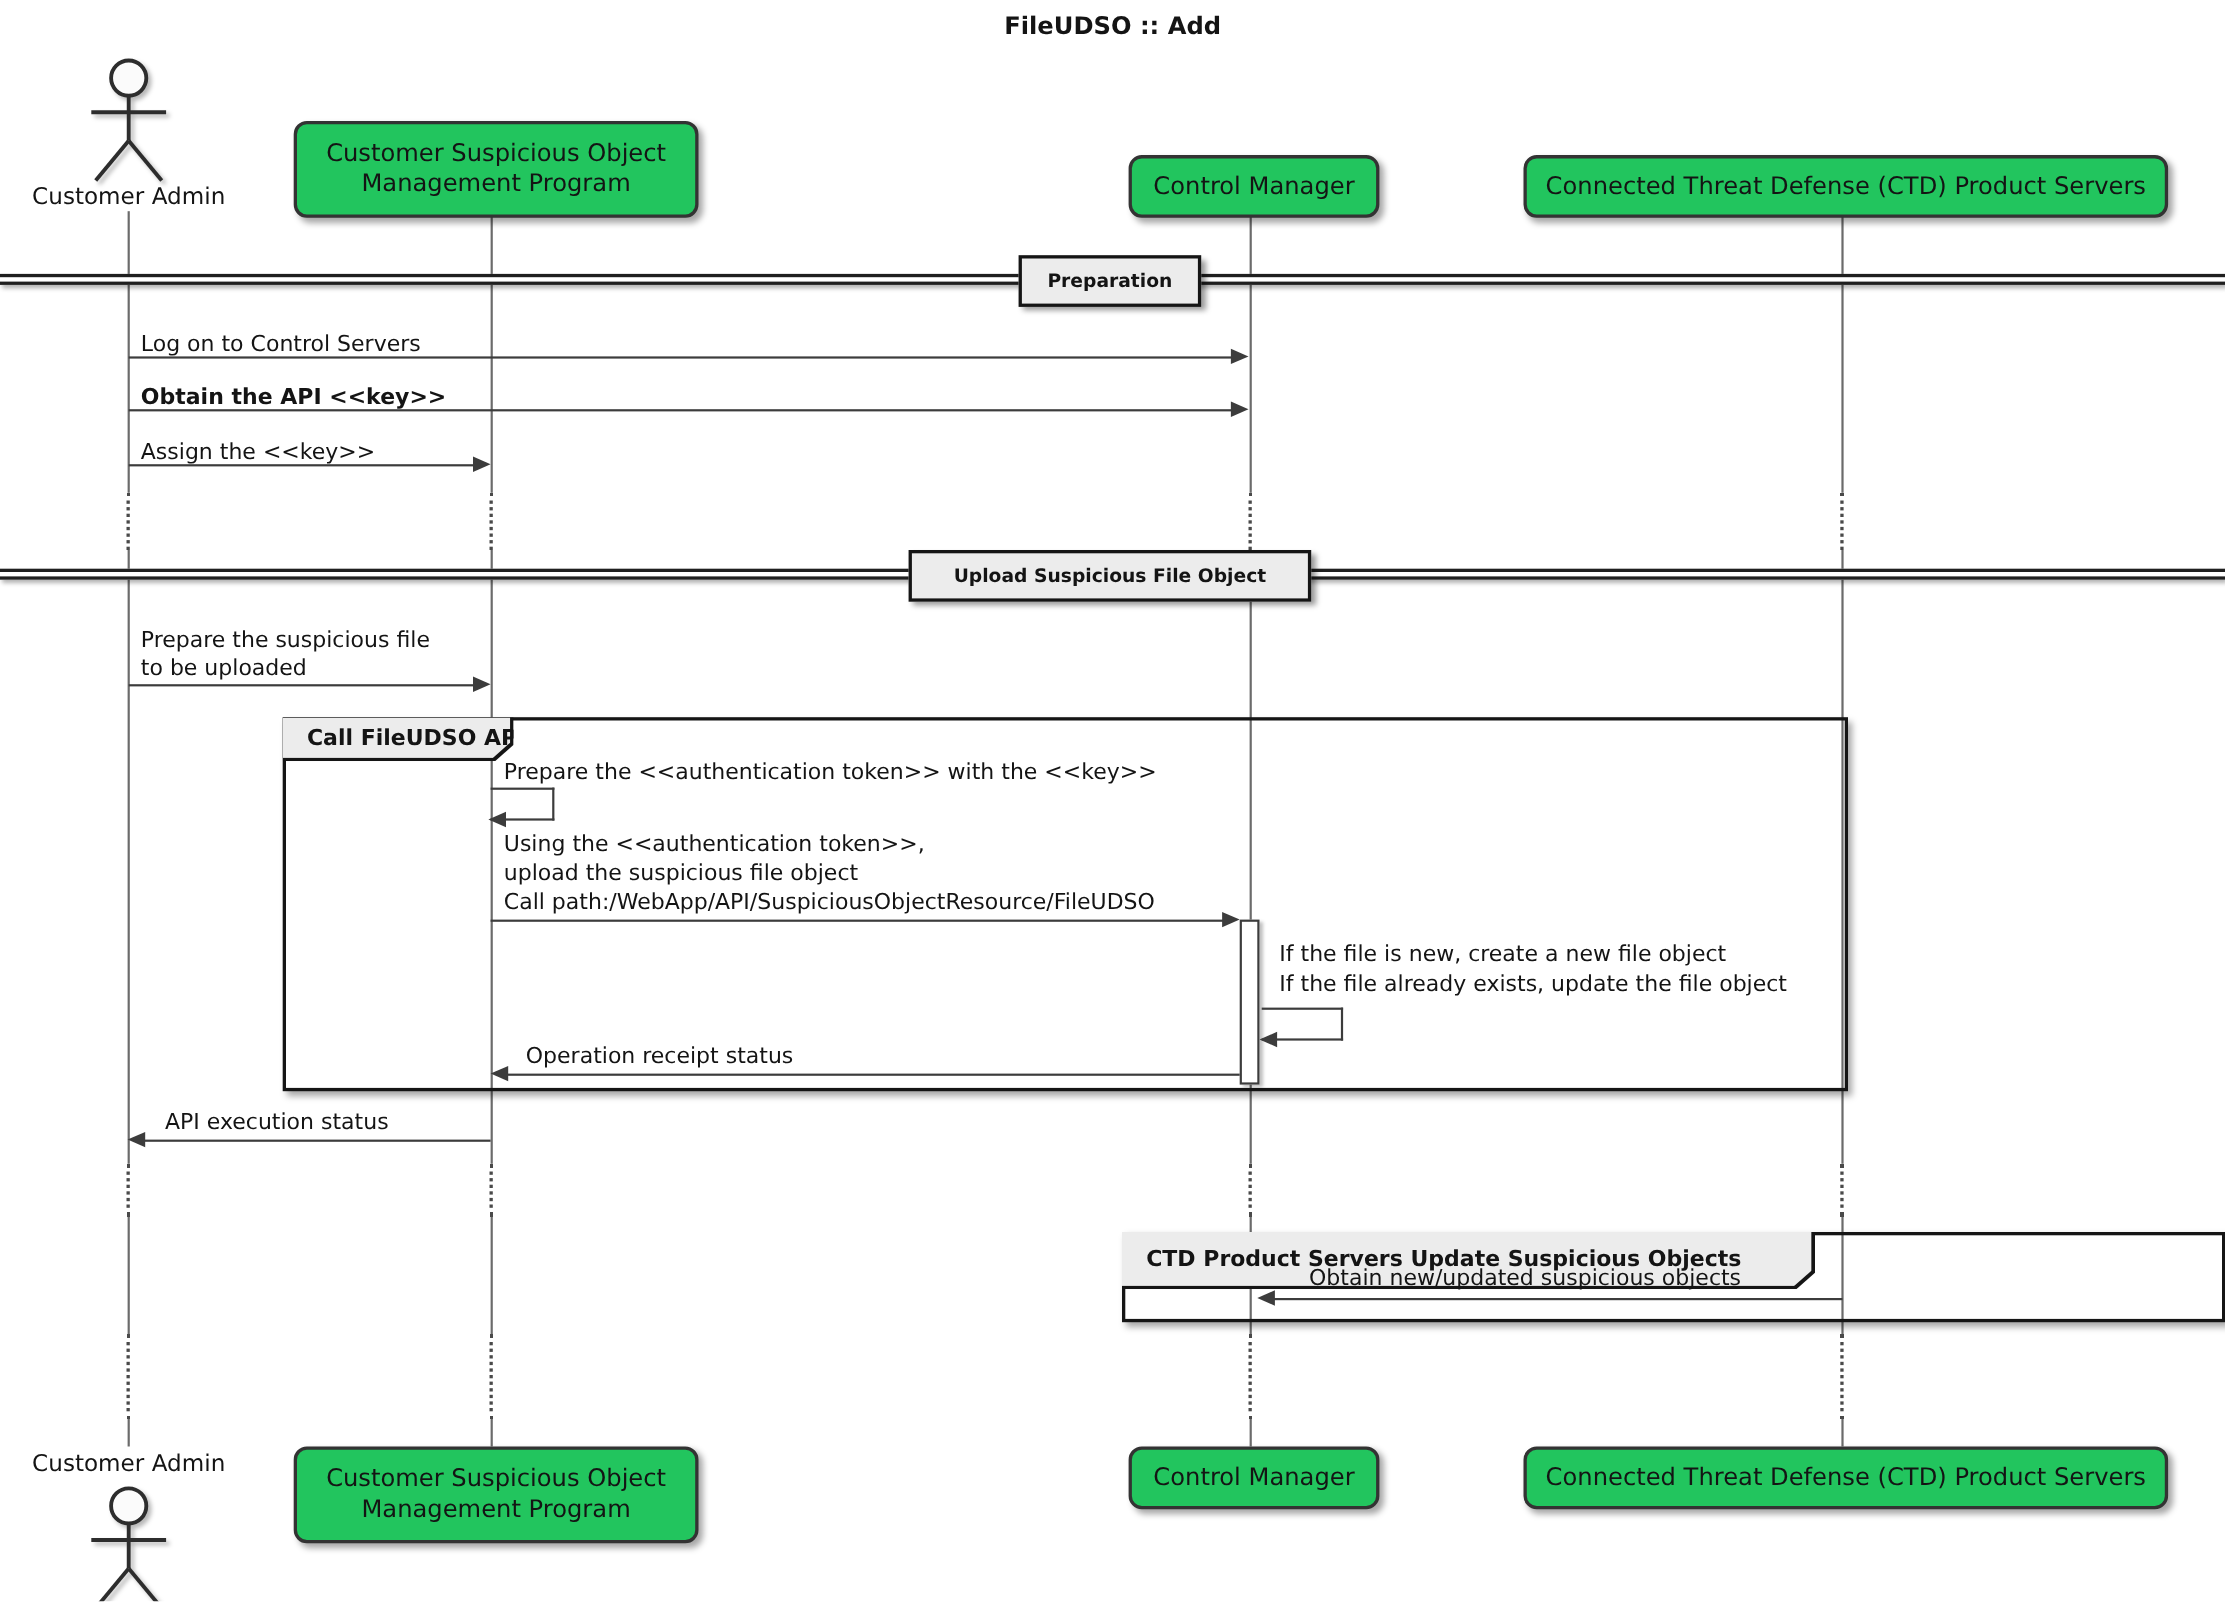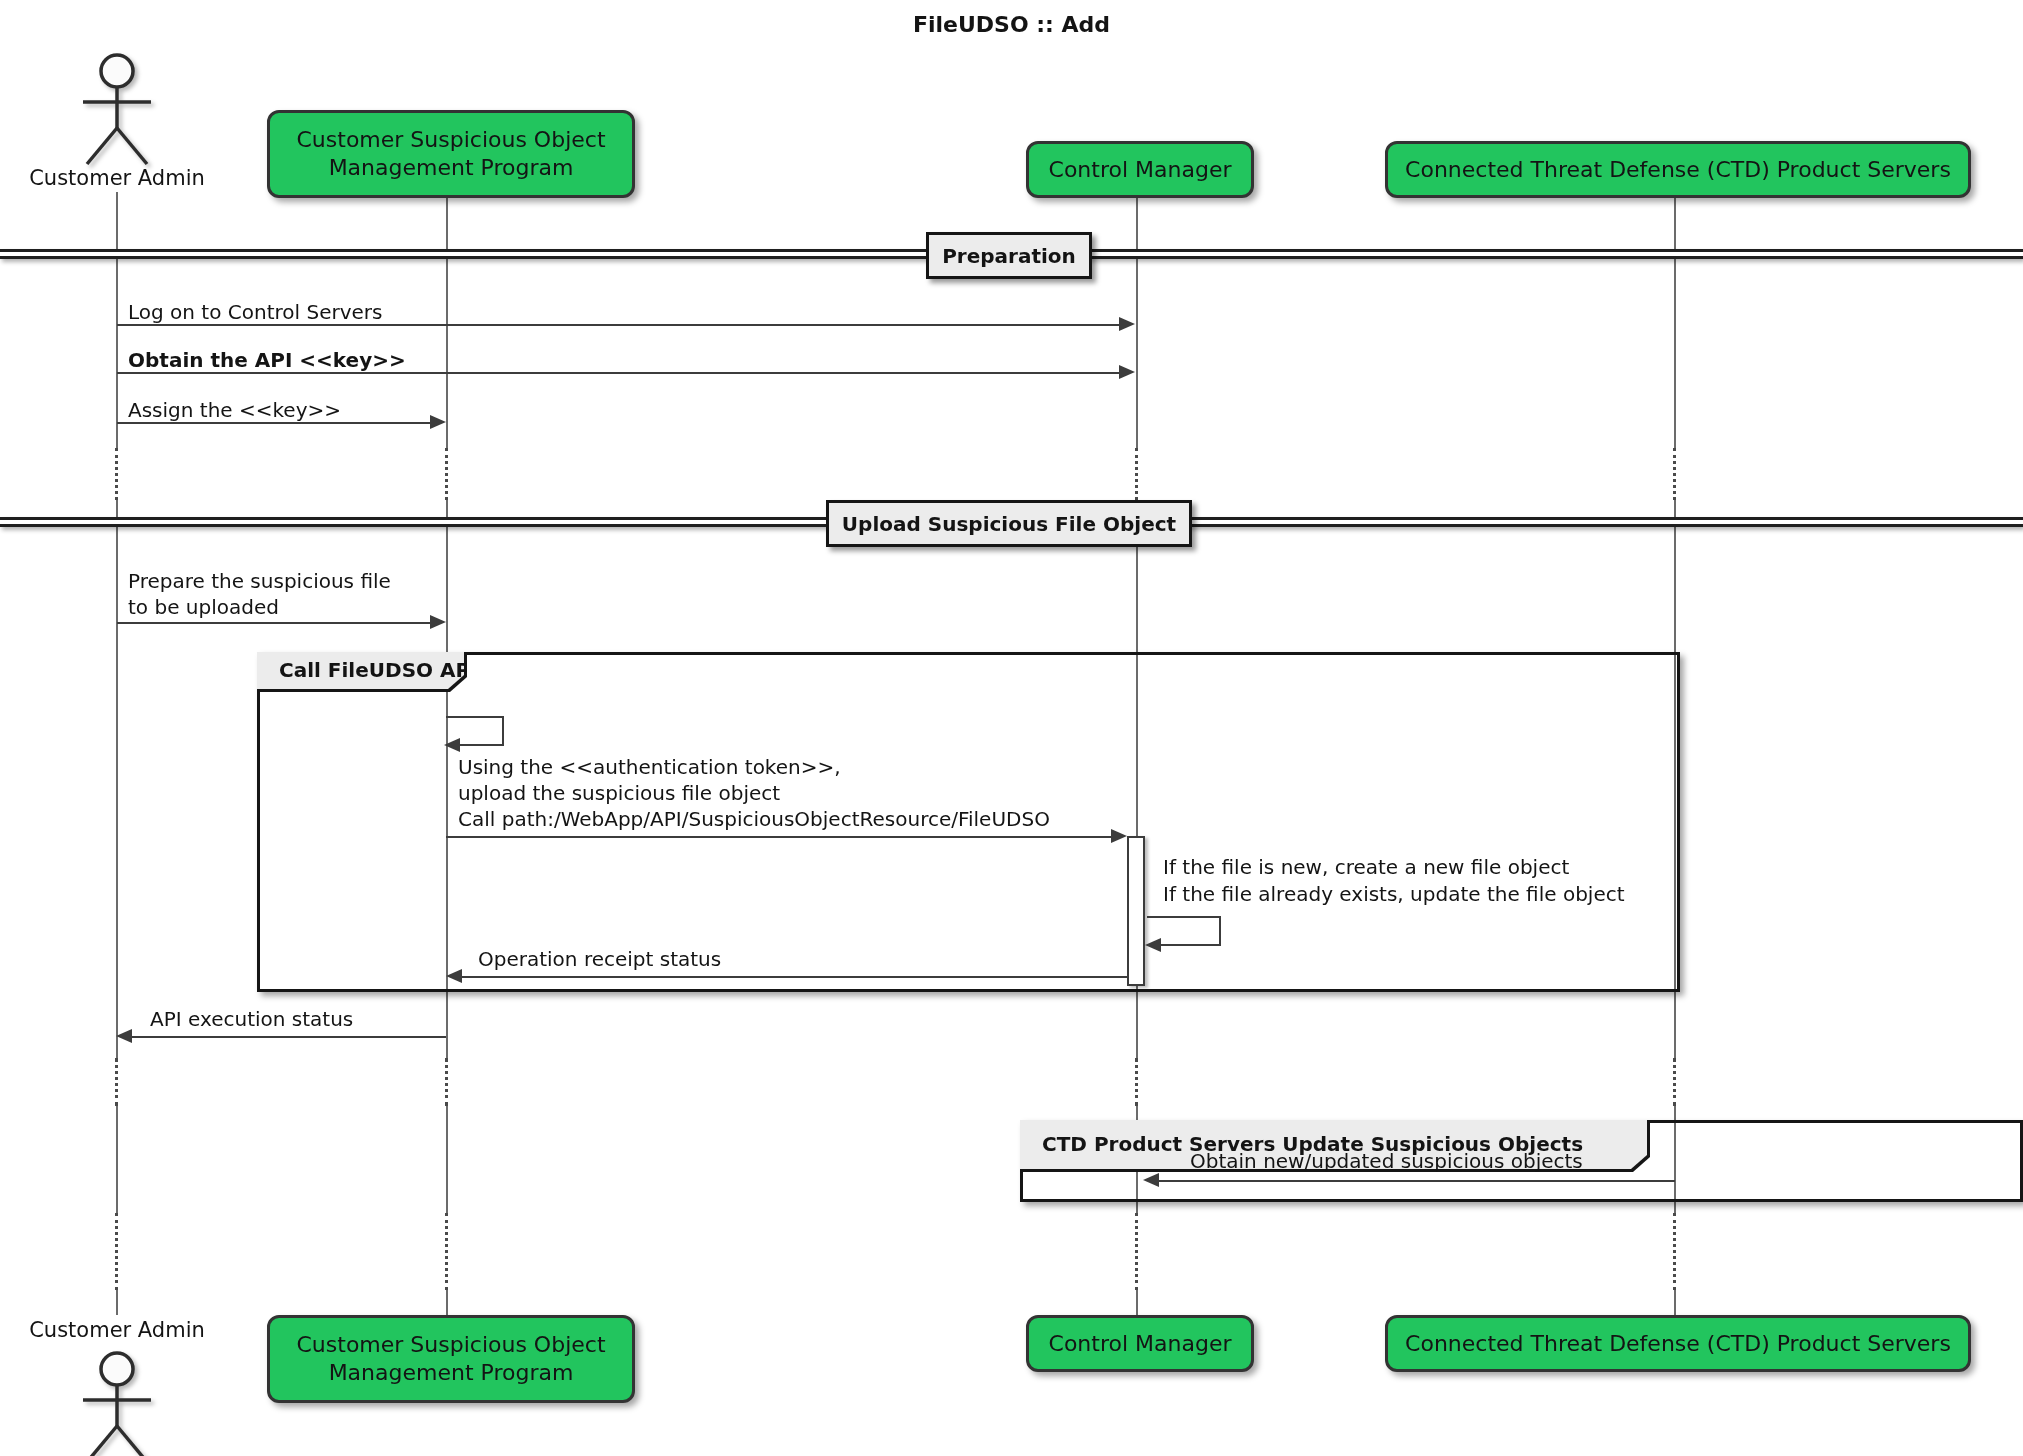--- a/index.html
+++ b/index.html
@@ -30,21 +30,21 @@
   .ah.l{left:-15px;top:-9px;border-right:16px solid #3c3c3c;}
   .loop{position:absolute;border:2px solid #3c3c3c;border-left:none;z-index:4;}
   .loop .ah{left:-2px;bottom:-8px;top:auto;
     border-right:16px solid #3c3c3c;border-left:none;}
   
   .divline{position:absolute;left:0;width:2023px;height:4px;background:#ffffff;
     border-top:3px solid #1f1f1f;border-bottom:3px solid #1f1f1f;
     box-shadow:2px 3px 4px rgba(0,0,0,.3);z-index:3;}
   .divbox{position:absolute;background:#ececec;border:3px solid #151515;
     box-shadow:4px 4px 5px rgba(0,0,0,.4);display:flex;align-items:center;
-    justify-content:center;font-weight:bold;font-size:20px;z-index:4;}
+    justify-content:center;font-weight:bold;font-size:17px;z-index:4;}
   
   .frame{position:absolute;border:3px solid #151515;
     box-shadow:4px 4px 6px rgba(0,0,0,.35);z-index:2;}
   .tab{position:absolute;background:#151515;z-index:4;
     clip-path:polygon(0 0,100% 0,100% calc(100% - 15px),calc(100% - 17px) 100%,0 100%);}
   .tabin{position:absolute;left:0;top:0;right:3px;bottom:3px;background:#ececec;
     clip-path:polygon(0 0,100% 0,100% calc(100% - 14px),calc(100% - 16px) 100%,0 100%);}
   .tabl{position:absolute;left:22px;top:0;bottom:4px;display:flex;
     align-items:center;font-weight:bold;font-size:20px;white-space:nowrap;}
   
@@ -122,20 +122,21 @@
   <div class="arrow" style="left:117px;top:622px;width:314px;">
     <span class="ah r"></span>
   </div>
 
   <div class="frame" style="left:257px;top:652px;width:1417px;height:334px;"></div>
   <div class="tab" style="left:257px;top:652px;width:210px;height:40px;">
     <div class="tabin"></div>
     <div class="tabl">Call FileUDSO API</div>
   </div>
 
+  <div class="msg" style="left:458px;top:688px;">Prepare the &lt;&lt;authentication token&gt;&gt; with the &lt;&lt;key&gt;&gt;</div>
   <div class="loop" style="left:446px;top:716px;width:56px;height:26px;">
     <span class="ah"></span>
   </div>
 
   <div class="msg" style="left:458px;top:754px;">Using the &lt;&lt;authentication token&gt;&gt;,
 upload the suspicious file object
 Call path:/WebApp/API/SuspiciousObjectResource/FileUDSO</div>
   <div class="arrow" style="left:446px;top:836px;width:666px;">
     <span class="ah r"></span>
   </div>

